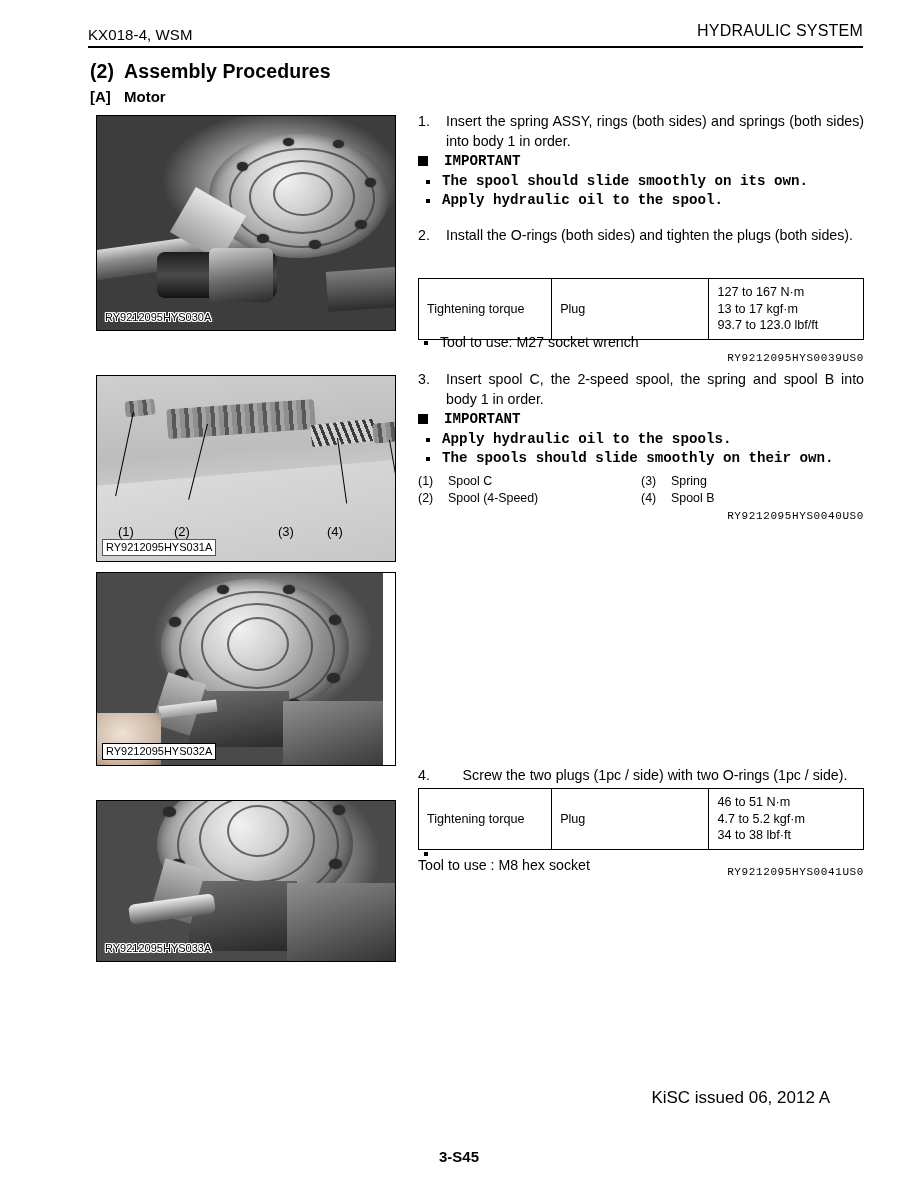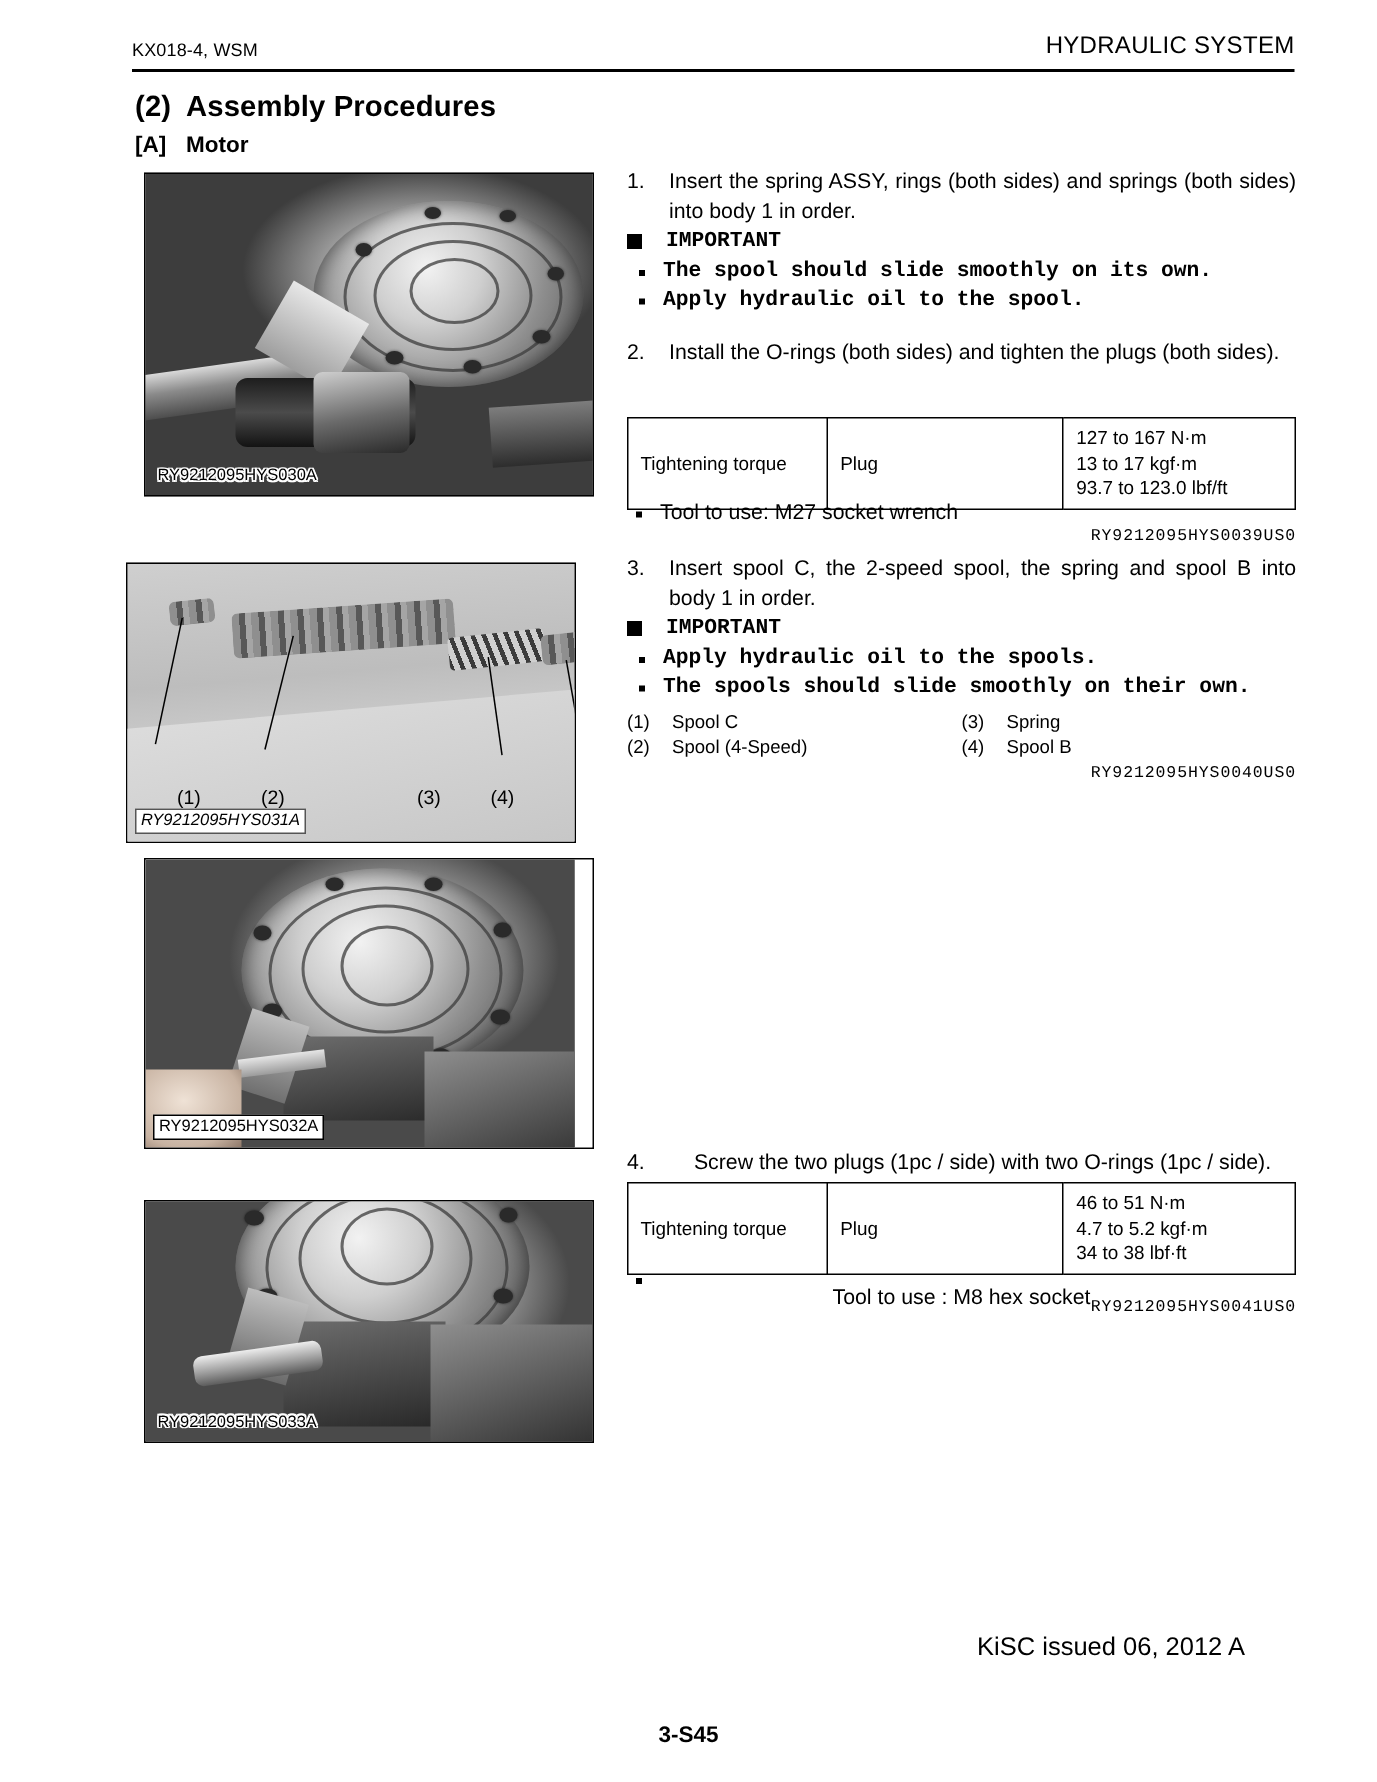--- a/index.html
+++ b/index.html
@@ -8,21 +8,21 @@
     background:#ffffff;
     font-family:"Liberation Sans", sans-serif;
     color:#000000;
     position:relative;
     overflow:hidden;
   }
   .page { position:absolute; inset:0; }
 
   
   .hdr { position:absolute; left:88px; top:26px; width:775px; }
-  .hdr-left { position:absolute; left:0; top:0; font-size:12px; letter-spacing:.1px;text-align:center; }
+  .hdr-left { position:absolute; left:0; top:0; font-size:15px; letter-spacing:.1px;text-align:center; }
   .hdr-right { position:absolute; right:0; top:-4px; font-size:16px; letter-spacing:.2px; }
   .hdr-rule { position:absolute; left:0; top:20px; width:775px; height:1.6px; background:#000; }
 
   
   .title-main { position:absolute; left:90px; top:60px; font-size:19.5px; font-weight:bold; letter-spacing:.1px; }
   .title-main .paren { display:inline-block; width:34px; }
   .title-sub { position:absolute; left:90px; top:88px; font-size:15px; font-weight:bold; }
   .title-sub .brk { display:inline-block; width:34px; }
 
   
@@ -82,21 +82,21 @@
   .bullet-row { display:flex; align-items:flex-start; font-size:14.2px; font-weight:bold; line-height:19.5px; }
   .bdot { width:4px; height:4px; background:#000; margin:8px 12px 0 8px; flex:none; }
 
   
   .tbl { position:absolute; border:1.2px solid #000; border-collapse:collapse; font-size:12.6px; }
   .tbl td { border:1.2px solid #000; padding:5px 8px; vertical-align:middle; line-height:16.5px; }
   .c1 { width:124px; }
   .c2 { width:156px; }
   .c3 { width:152px; }
 
-  .tool { position:absolute; display:flex; font-size:14.2px; line-height:19px;text-align:center; }
+  .tool { position:absolute; display:flex; font-size:14.2px; line-height:19px; }
   .tool .bdot2 { width:4px; height:4px; background:#000; margin:8px 12px 0 6px; flex:none; }
 
   .refcode { position:absolute; font-family:"Liberation Mono", monospace; font-size:11px; letter-spacing:.6px; text-align:right; }
 
   
   .legend { position:absolute; font-size:12.4px; line-height:17px; }
   .leg-row { display:flex; }
   .leg-col { display:flex; width:224px; }
   .leg-n { width:30px; flex:none; }
 
@@ -138,21 +138,21 @@
       <div class="bolt" style="left:186px; top:22px; width:11px; height:8px;"></div>
       <div class="bolt" style="left:140px; top:46px; width:11px; height:9px;"></div>
       <div class="bar" style="left:82px; top:82px; width:58px; height:52px; transform:rotate(30deg); background:linear-gradient(180deg,#e7e7e7,#9d9d9d);"></div>
       <div class="bar" style="left:60px; top:136px; width:120px; height:46px; border-radius:8px; background:linear-gradient(180deg,#1d1d1d,#4b4b4b 50%,#131313);"></div>
       <div class="bar" style="left:112px; top:132px; width:64px; height:54px; border-radius:6px; background:linear-gradient(170deg,#cfcfcf,#6a6a6a 55%,#2a2a2a);"></div>
       <div class="bar" style="left:230px; top:150px; width:168px; height:40px; transform:rotate(-4deg); background:linear-gradient(180deg,#7d7d7d,#2d2d2d);"></div>
       <div class="cap cap-out">RY9212095HYS030A</div>
     </div>
   </div>
 
-  <div class="photo" style="left:84px; top:375px; width:298px; height:185px;font-style:italic;">
+  <div class="photo" style="left:96px; top:375px; width:298px; height:185px;">
     <div class="ph-inner grad-b">
       <div style="position:absolute; left:-20px; top:96px; width:360px; height:120px; background:linear-gradient(172deg,#dcdcdc,#c3c3c3); transform:rotate(-5deg);"></div>
       <div class="spool-body" style="left:28px; top:24px; width:30px; height:16px; transform:rotate(-6deg);"></div>
       <div class="spool-body" style="left:70px; top:28px; width:148px; height:30px; transform:rotate(-4deg);"></div>
       <div class="spring" style="left:214px; top:46px; width:64px; height:22px; transform:rotate(-6deg);"></div>
       <div class="spool-body" style="left:276px; top:46px; width:34px; height:20px; transform:rotate(-6deg);"></div>
 
       <div class="leader" style="left:36px; top:36px; height:86px; transform:rotate(12deg);"></div>
       <div class="leader" style="left:110px; top:48px; height:78px; transform:rotate(14deg);"></div>
       <div class="leader" style="left:240px; top:62px; height:66px; transform:rotate(-8deg);"></div>

